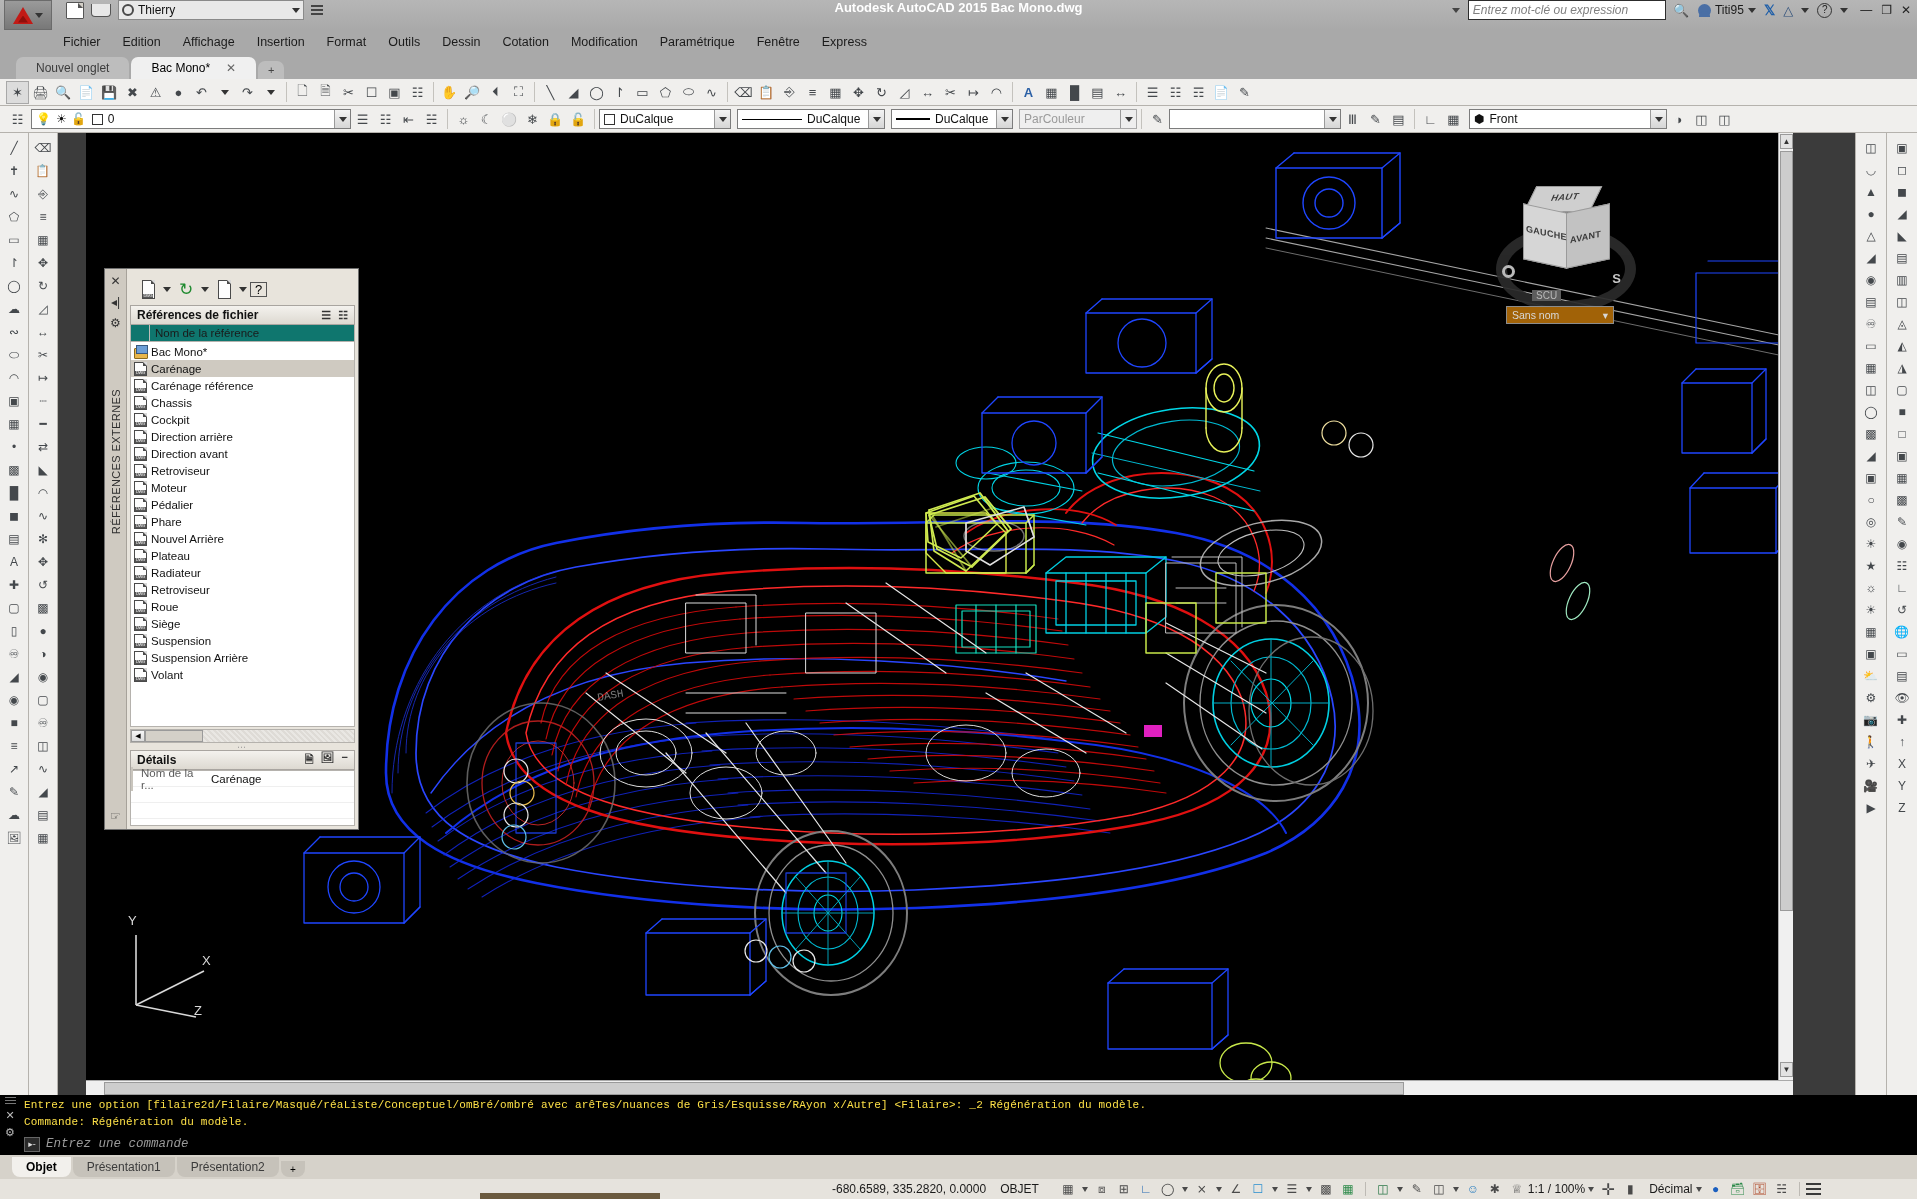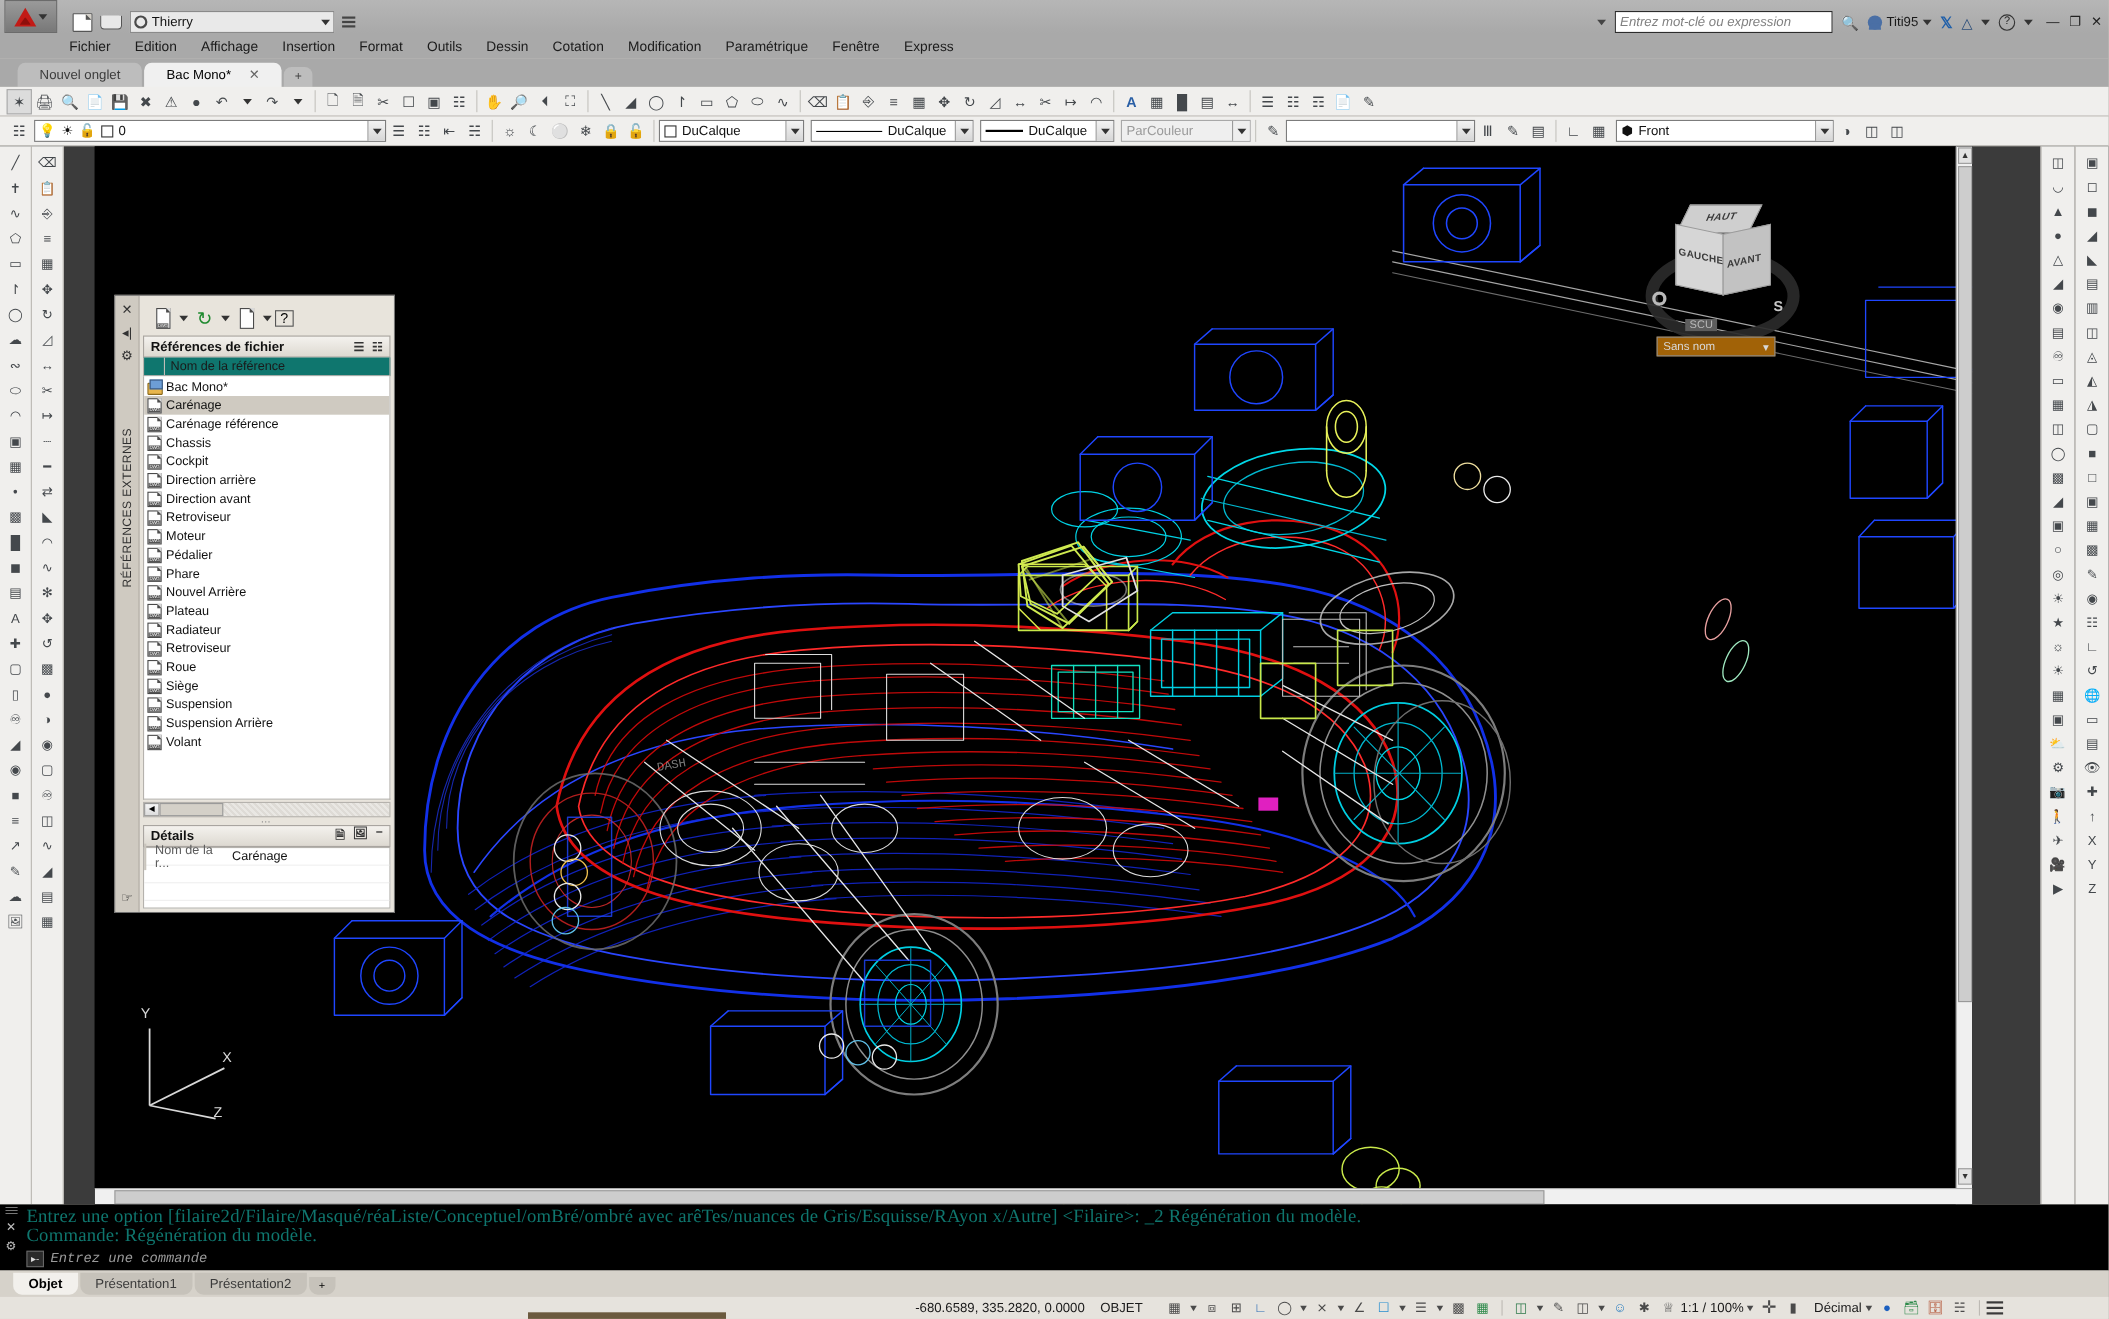--- a/index.html
+++ b/index.html
@@ -9,21 +9,21 @@
     font-family: "Liberation Sans", sans-serif;
     background: #d4d0c8;
     -webkit-font-smoothing: antialiased;
   }
   #app { position: relative; width: 1917px; height: 1199px; }
 
   
   .titlebar {
     position: absolute; left:0; top:0; width:1917px; height:30px;
     background: linear-gradient(#b6b6b6, #a9a9a9);
-    display:flex; align-items:flex-end;
+    display:flex; align-items:flex-start;
   }
   .appbtn {
     width:48px; height:30px; margin-left:4px;
     background: linear-gradient(#9a9a9a,#787878);
     border:1px solid #6b6b6b;
     display:flex; align-items:center; justify-content:center; gap:2px;
   }
   .alogo { width:0;height:0;border-left:10px solid transparent;border-right:10px solid transparent;border-bottom:17px solid #c21a16; position:relative;}
   .alogo::after{content:"";position:absolute;left:-5px;top:9px;width:10px;height:7px;background:#8e0f0c;clip-path:polygon(0 100%,50% 0,100% 100%);}
   .caret-dn { width:0;height:0;border-left:4px solid transparent;border-right:4px solid transparent;border-top:5px solid #333; }
@@ -192,21 +192,21 @@
   
   #ucs{position:absolute;left:20px;bottom:72px;width:130px;height:110px;color:#d8d8d8;font-size:13px;}
   #ucs svg{position:absolute;left:0;top:0;}
 
   
   #cmdarea{position:absolute;left:0;top:1095px;width:1917px;height:60px;background:#000;}
   .cmdgrip{position:absolute;left:3px;top:2px;width:14px;height:56px;display:flex;flex-direction:column;align-items:center;gap:4px;}
   .cmdgrip .dots{width:11px;height:8px;background:repeating-linear-gradient(#777 0 1px,transparent 1px 3px);}
   .cmdgrip .x{color:#bbb;font-size:11px;}
   .cmdgrip .wr{color:#bbb;font-size:11px;}
-  .cmdhist{position:absolute;left:24px;top:2px;right:6px;font-family:Liberation Serif, serif;font-size:17px;color:#0f766e;line-height:17px;letter-spacing:.2px;}
+  .cmdhist{position:absolute;left:24px;top:2px;right:6px;font-family:Liberation Mono, monospace;font-size:11px;color:#fde047;line-height:17px;letter-spacing:.2px;}
   .cmdinput{position:absolute;left:24px;bottom:1px;right:6px;height:20px;display:flex;align-items:center;gap:6px;}
   .cmdprompt{width:16px;height:15px;background:#2a2a2a;border:1px solid #666;color:#ddd;font-size:9px;display:flex;align-items:center;justify-content:center;}
   .cmdinput .ph{font-family:"Liberation Mono",monospace;font-size:12.5px;color:#9a9a9a;font-style:italic;}
 
   
   #statusbar{position:absolute;left:0;top:1155px;width:1917px;height:44px;background:#d6d2ca;}
   .layouttabs{position:absolute;left:12px;top:2px;display:flex;align-items:flex-end;gap:2px;}
   .ltab{height:20px;padding:0 14px;font-size:12px;color:#3b3b3b;background:#c6c2ba;border-radius:0 0 8px 8px;display:flex;align-items:center;}
   .ltab.active{background:#f2f0ec;color:#000;font-weight:bold;}
   .ltplus{width:24px;height:16px;background:#c6c2ba;border-radius:0 0 8px 8px;display:flex;align-items:center;justify-content:center;font-size:10px;}
@@ -239,20 +239,21 @@
         <span class="gearic"></span>
         <span class="lbl">Thierry</span>
         <span class="arrow-sm"></span>
       </div>
       <span class="stacks">
           <i></i>
           <i></i>
           <i></i>
         </span>
     </div>
+    <div class="apptitle">Autodesk AutoCAD 2015   Bac Mono.dwg</div>
     <div class="tr-area">
       <span class="caret-dn" style="border-top-color:#444;"></span>
       <div class="searchbox">Entrez mot-clé ou expression</div>
       <span class="tr-ic">🔍</span>
       <div class="userbtn">
         <span class="avatar"></span>
         <span>Titi95</span>
         <span class="arrow-sm"></span>
       </div>
       <span class="xlogo">𝕏</span>

